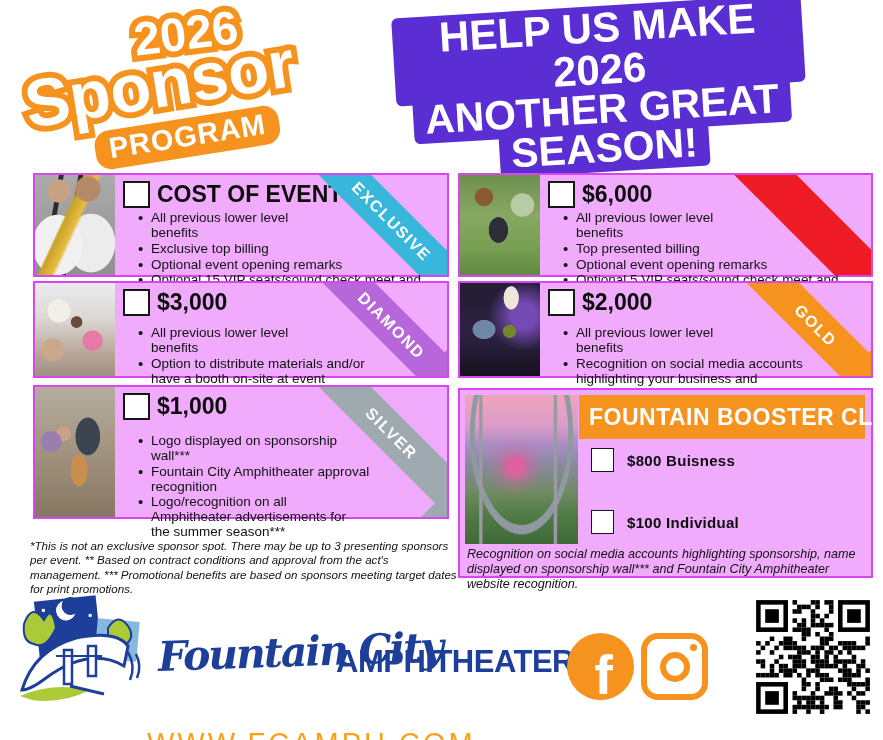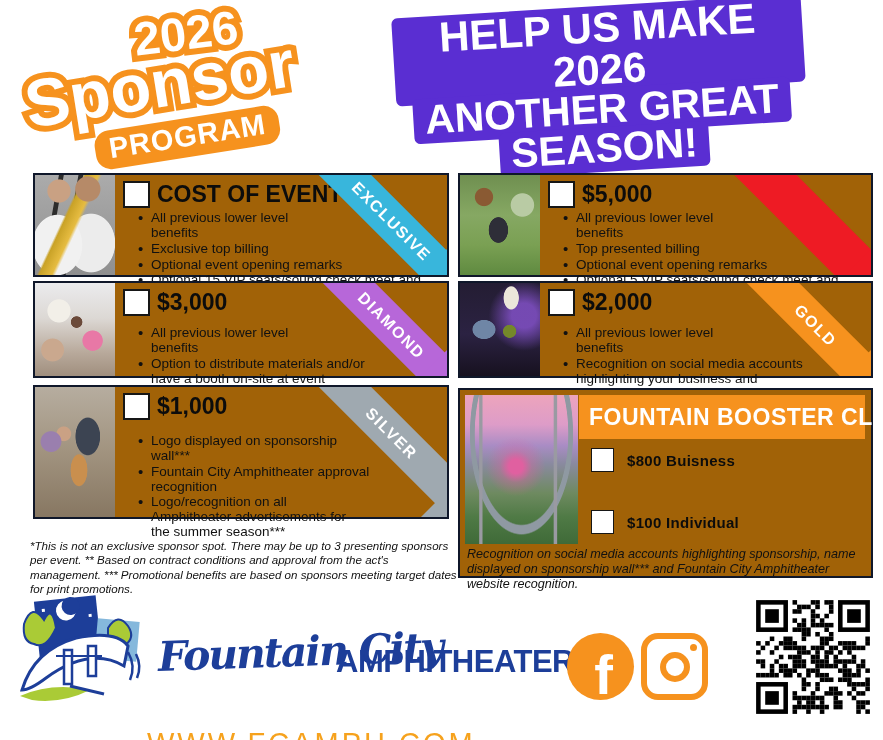--- a/index.html
+++ b/index.html
@@ -20,21 +20,21 @@
 
   
   .banner { position:absolute; left:396px; top:12px; width:410px; text-align:center; transform:rotate(-3.5deg); }
   .banner .bl { display:inline-block; background:#5a2ed2; color:#fff; font-weight:800;
                 padding:1px 12px 3px; border-radius:6px; line-height:1.0; margin-top:-6px; }
   .bl1 { font-size:42px; letter-spacing:0px; }
   .bl2 { font-size:41px; }
   .bl3 { font-size:41px; }
 
   
-  .card { position:absolute; background:#a16207; border:2px solid #0f172a; }
+  .card { position:absolute; background:#f0abfc; border:2px solid #d946ef; }
   .card .photo { position:absolute; left:0; top:0; bottom:0; width:80px; }
   .card .content { position:absolute; left:88px; top:6px; right:8px; bottom:4px; }
   .tier-head { display:flex; align-items:center; gap:7px; }
   .cb { width:27px; height:27px; border:2.5px solid #161616; background:#fff; flex:0 0 auto; }
   .tier-title { font-size:23px; font-weight:800; color:#0c0c0c; letter-spacing:0; white-space:nowrap; }
   ul.benefits { list-style:none; margin-top:3px; padding-left:15px; }
   ul.benefits li { position:relative; font-size:13.5px; line-height:1.1; color:#111; padding-left:13px; margin-top:1px; padding-right:68px; }
   ul.benefits li::before { content:"\2022"; position:absolute; left:0; top:-1px; font-size:15px; }
 
   .ribbonwrap { position:absolute; inset:0; overflow:hidden; pointer-events:none; }
@@ -156,21 +156,21 @@
       <div class="band" style="background:#38b6dc;">EXCLUSIVE</div>
       <div class="corner" style="background:#38b6dc;"></div>
     </div>
   </div>
 
   <div class="card" style="left:458px; top:173px; width:415px; height:104px;">
     <div class="photo ph-falcon"></div>
     <div class="content">
       <div class="tier-head">
         <div class="cb"></div>
-        <div class="tier-title">$5,000</div>
+        <div class="tier-title">$6,000</div>
       </div>
       <ul class="benefits">
         <li style="padding-right:110px;">All previous lower level benefits</li>
         <li style="padding-right:110px;">Top presented billing</li>
         <li>Optional event opening remarks</li>
         <li style="padding-right:14px;">Optional 5 VIP seats/sound check meet and greet passes** and 2 reserve parking spots at your event</li>
       </ul>
     </div>
     <div class="ribbonwrap">
       <div class="band" style="background:#ee1b24; height:44px;"></div>

